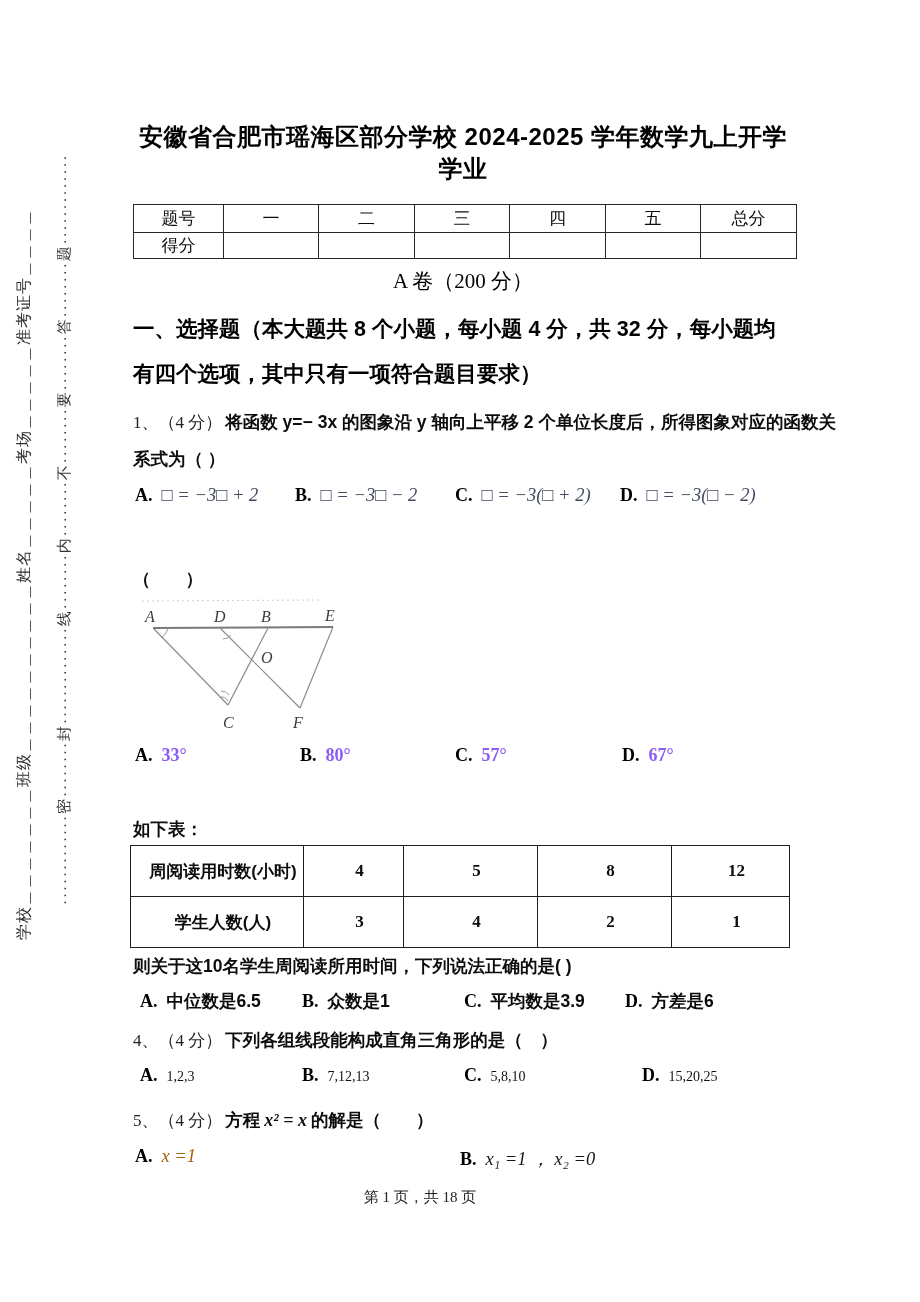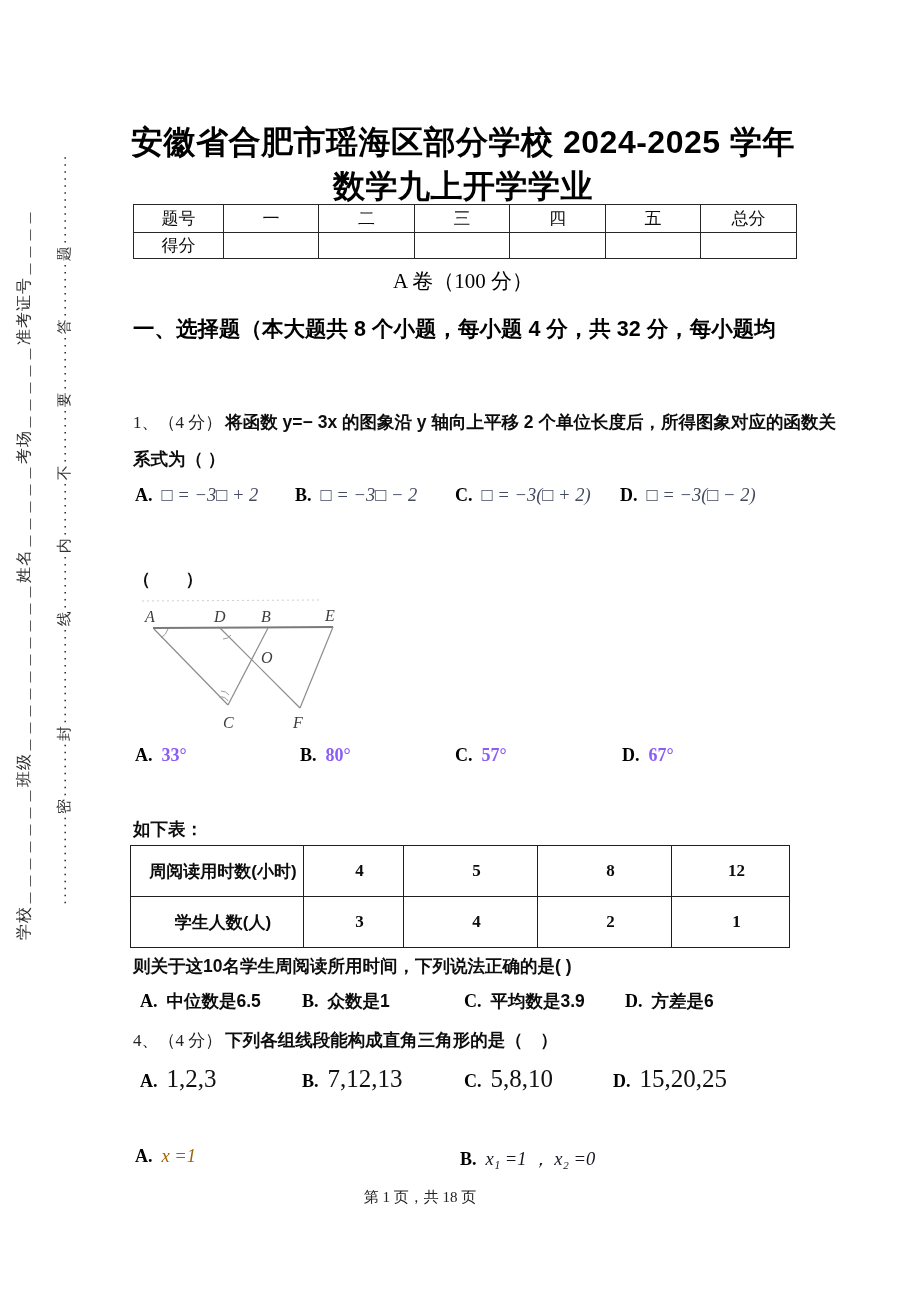--- a/index.html
+++ b/index.html
@@ -9,21 +9,21 @@
   }
   
   .v-text {
     position:absolute; transform-origin:0 0; transform:rotate(-90deg);
     white-space:nowrap; color:#2e2e2e;
   }
   .fill-line { left:14px; top:940px; width:810px; font-size:16px; letter-spacing:1px; }
   .seal-line { left:55px; top:905px; width:790px; font-size:15px; letter-spacing:2px; color:#333; }
 
   .title { position:absolute; left:128px; width:670px; text-align:center;
-           font-weight:700; font-size:32px; color:#000; letter-spacing:0.5px; }
+           font-weight:700; font-size:24px; color:#000; letter-spacing:0.5px; }
   .t1 { top:121px; } .t2 { top:169px; }
 
   table.score-table { position:absolute; left:133px; top:204px; width:663px;
     border-collapse:collapse; table-layout:fixed; }
   table.score-table td { border:1.5px solid #262626; height:25px; text-align:center;
     font-size:17px; font-weight:400; padding:0; color:#0c0c0c; }
   table.score-table tr.hdr td { height:27px; }
 
   .volume { position:absolute; left:128px; width:670px; top:267px; text-align:center;
     font-size:21px; font-family:"Liberation Serif", serif; color:#000; }
@@ -37,21 +37,21 @@
   .math { font-family:"Liberation Serif", serif; font-style:italic; font-weight:700; font-size:18px; margin:0 4px; }
 
   .opt-row { position:absolute; left:133px; width:672px; height:26px; }
   .opt { position:absolute; top:0; white-space:nowrap; }
   .opt-letter { font-family:"Liberation Serif", serif; font-weight:700; font-size:18px;
     color:#000; margin-right:9px; }
   .opt-text { font-size:17.5px; }
   .formula { font-family:"Liberation Serif", serif; font-style:italic; font-weight:400;
     color:#444b61; font-size:18.5px; }
   .boldserif { font-family:"Liberation Serif", serif; font-weight:700; font-size:18px; color:#8b5cf6; }
-  .plainserif { font-family:"Liberation Serif", serif; font-weight:400; font-size:25px; color:#111;margin-top:36px; }
+  .plainserif { font-family:"Liberation Serif", serif; font-weight:400; font-size:14px; color:#111;margin-top:36px; }
   .boldcn { font-weight:700; color:#0b0b0b; }
 
   table.read-table { position:absolute; left:130px; top:845px; width:659px;
     border-collapse:collapse; table-layout:fixed;text-align:center; }
   table.read-table td { border:1.6px solid #1f1f1f; height:50px; padding:0 0 0 12px;
     vertical-align:middle; font-size:17px; }
   .rt-label { font-weight:700; color:#0c0c0c; }
   .rt-num { font-family:"Liberation Serif", serif; font-weight:700; font-size:18px; color:#0c0c0c; }
 
   .fig { position:absolute; left:135px; top:595px; }
@@ -95,23 +95,24 @@
       <td></td>
       <td></td>
       <td></td>
       <td></td>
       <td></td>
       <td></td>
     </tr>
   </tbody>
     </table>
 
-  <div class="volume">A 卷（100 分）</div>
+  <div class="volume">A 卷（200 分）</div>
 
   <div class="section s1">一、选择题（本大题共 8 个小题，每小题 4 分，共 32 分，每小题均</div>
+  <div class="section s2">有四个选项，其中只有一项符合题目要求）</div>
 
   <div class="qline" style="top:410px">
     <span class="prefix">1、（4 分）</span><span class="qtext">将函数 y=− 3x 的图象沿 y 轴向上平移 2 个单位长度后，所得图象对应的函数关</span>
   </div>
   <div class="qline" style="top:447px">
     <span class="qtext">系式为（ ）</span>
   </div>
   <div class="opt-row" style="top:485px">
     <span class="opt" style="left:2px"><span class="opt-letter">A.</span><span class="opt-text formula">□ = −3□ + 2</span></span>
     <span class="opt" style="left:162px"><span class="opt-letter">B.</span><span class="opt-text formula">□ = −3□ − 2</span></span>
@@ -190,23 +191,26 @@
     <span class="opt" style="left:492px"><span class="opt-letter">D.</span><span class="opt-text boldcn">方差是6</span></span>
   </div>
 
   <div class="qline" style="top:1028px">
     <span class="prefix">4、（4 分）</span><span class="qtext">下列各组线段能构成直角三角形的是（　）</span>
   </div>
   <div class="opt-row" style="top:1065px">
     <span class="opt" style="left:7px"><span class="opt-letter">A.</span><span class="opt-text plainserif">1,2,3</span></span>
     <span class="opt" style="left:169px"><span class="opt-letter">B.</span><span class="opt-text plainserif">7,12,13</span></span>
     <span class="opt" style="left:331px"><span class="opt-letter">C.</span><span class="opt-text plainserif">5,8,10</span></span>
-    <span class="opt" style="left:480px"><span class="opt-letter">D.</span><span class="opt-text plainserif">15,20,25</span></span>
-  </div>
-
+    <span class="opt" style="left:509px"><span class="opt-letter">D.</span><span class="opt-text plainserif">15,20,25</span></span>
+  </div>
+
+  <div class="qline" style="top:1108px">
+    <span class="prefix">5、（4 分）</span><span class="qtext">方程</span><span class="math">x² = x</span><span class="qtext">的解是（　　）</span>
+  </div>
   <div class="opt-row" style="top:1146px">
     <span class="opt" style="left:2px"><span class="opt-letter">A.</span><span class="opt-text formula" style="color:#a16207">x =1</span></span>
     <span class="opt" style="left:327px"><span class="opt-letter">B.</span><span class="opt-text formula" style="color:#15151f">x₁ =1 ，  x₂ =0</span></span>
   </div>
 
   <div class="footer">第 1 页，共 18 页</div>
 
 </div>
 
 </body></html>

